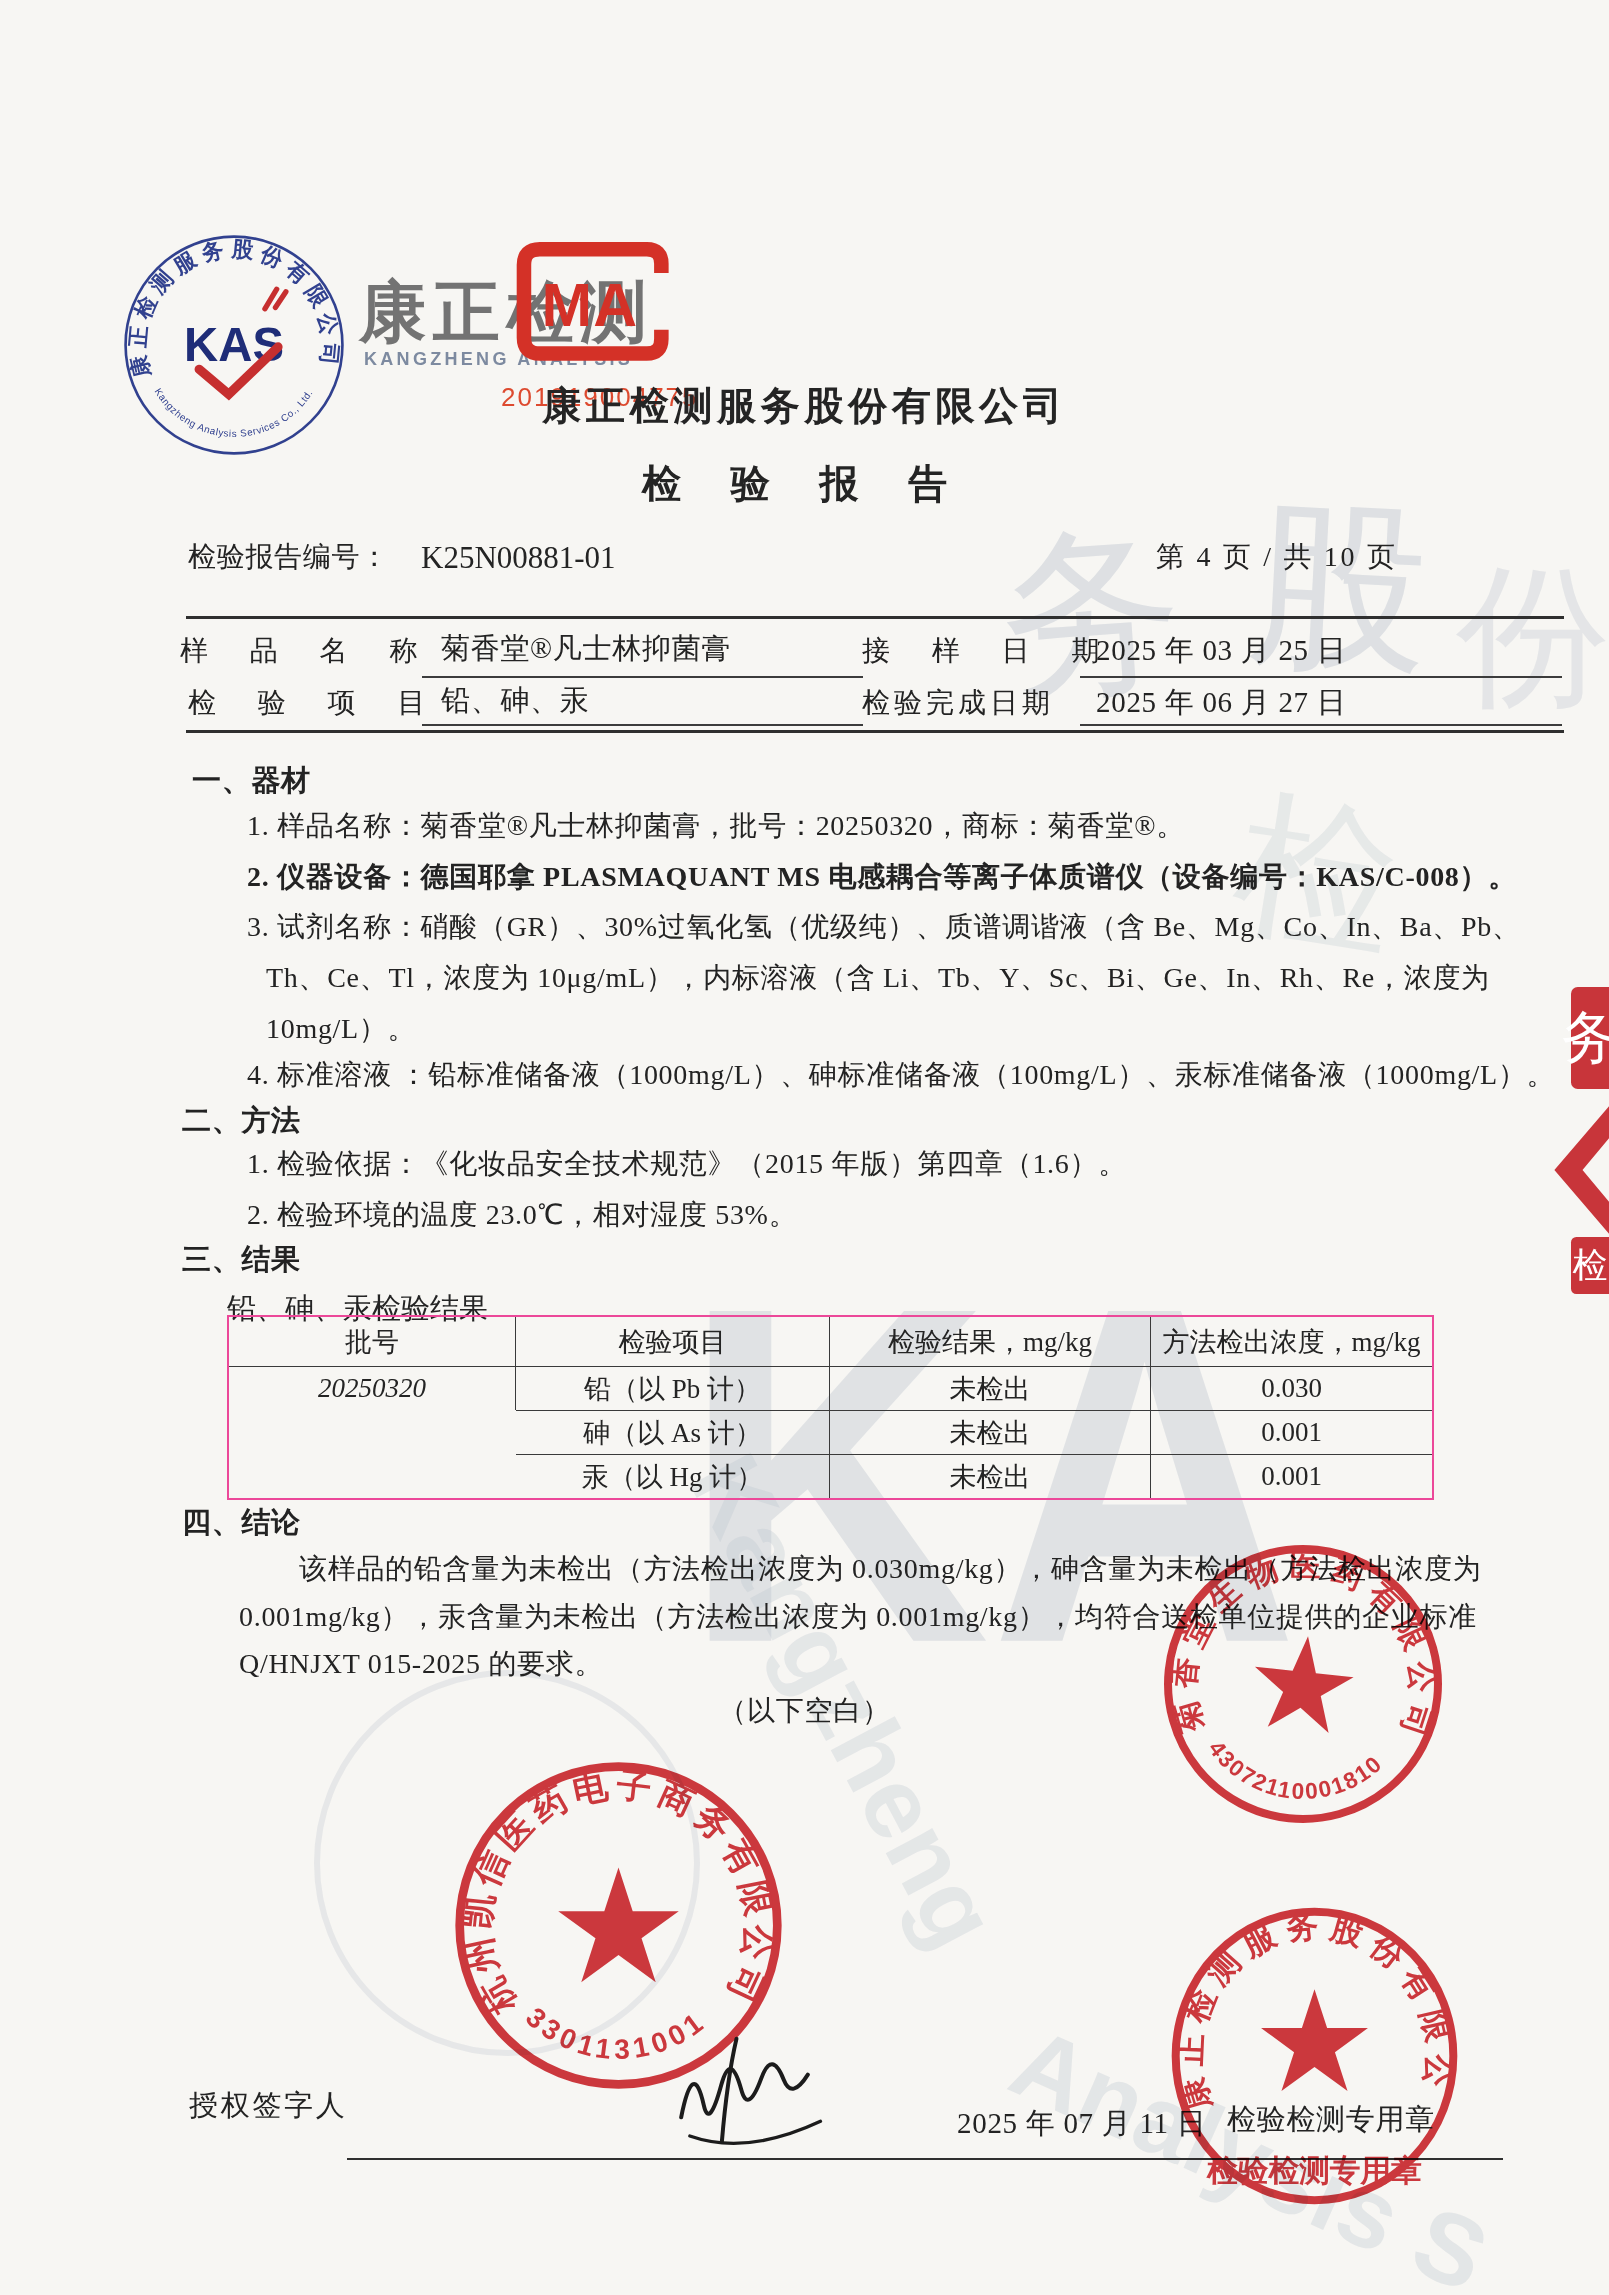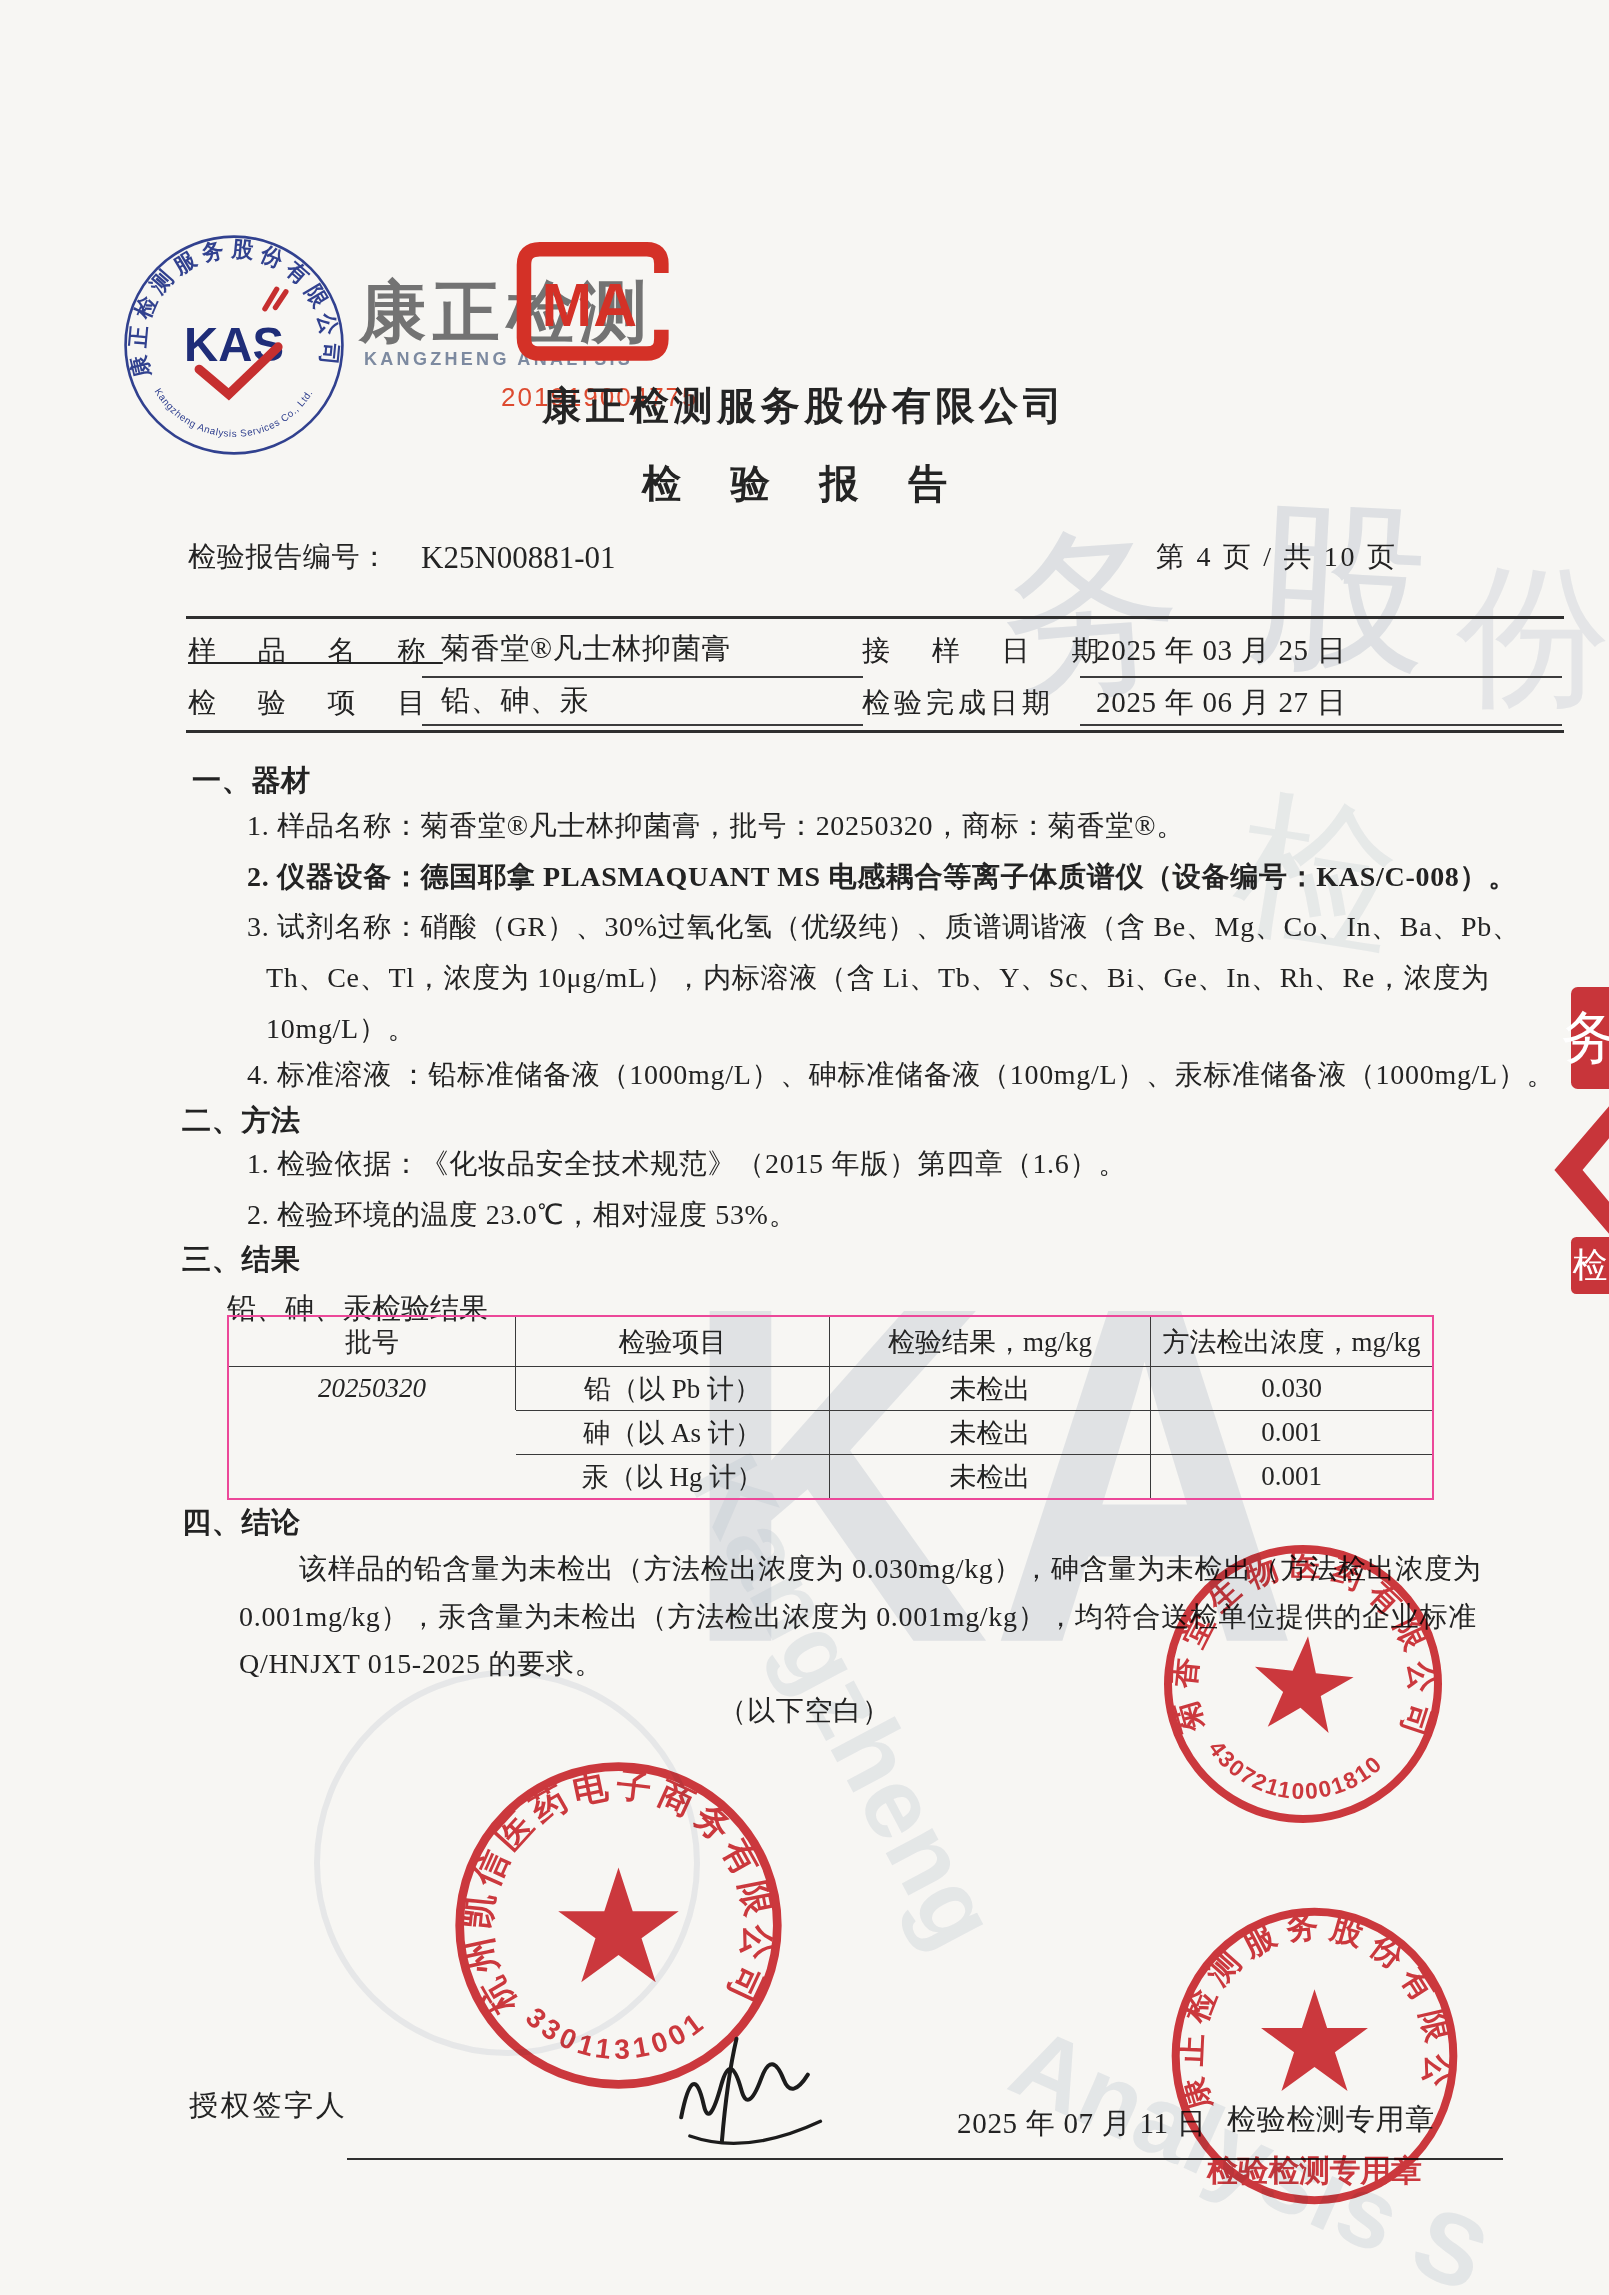--- a/index.html
+++ b/index.html
@@ -72,21 +72,21 @@
 
   <div class="abs" style="left:0;top:379px;width:1609px;text-align:center;font-size:39px;font-weight:600;letter-spacing:4.7px;z-index:2;">康正检测服务股份有限公司</div>
   <div class="abs" style="left:0;top:457px;width:1609px;text-align:center;font-size:39px;font-weight:600;letter-spacing:20px;z-index:2;">检 验 报 告</div>
 
   <div class="abs bline" style="left:188px;top:542px;">检验报告编号：</div>
   <div class="abs" style="left:421px;top:540px;font-size:31px;z-index:2;">K25N00881-01</div>
   <div class="abs bline" style="left:1156px;top:542px;letter-spacing:2.7px;">第 4 页 / 共 10 页</div>
 
   <div class="rule" style="left:186px;top:616px;width:1378px;height:3.3px;"></div>
 
-  <div class="abs bline spaced" style="left:188px;top:636px;text-decoration:underline;">样 品 名 称</div>
+  <div class="abs bline spaced" style="left:180px;top:636px;">样 品 名 称</div>
   <div class="abs bline" style="left:441px;top:633px;font-size:29px;">菊香堂®凡士林抑菌膏</div>
   <div class="abs bline spaced" style="left:862px;top:636px;">接 样 日 期</div>
   <div class="abs bline" style="left:1096px;top:635px;font-size:29px;">2025 年 03 月 25 日</div>
   <div class="uline" style="left:422px;top:676px;width:441px;"></div>
   <div class="uline" style="left:1080px;top:676px;width:482px;"></div>
 
   <div class="abs bline spaced" style="left:188px;top:688px;">检 验 项 目</div>
   <div class="abs bline" style="left:441px;top:685px;font-size:29px;">铅、砷、汞</div>
   <div class="abs bline" style="left:862px;top:688px;letter-spacing:4px;">检验完成日期</div>
   <div class="abs bline" style="left:1096px;top:687px;font-size:29px;">2025 年 06 月 27 日</div>

